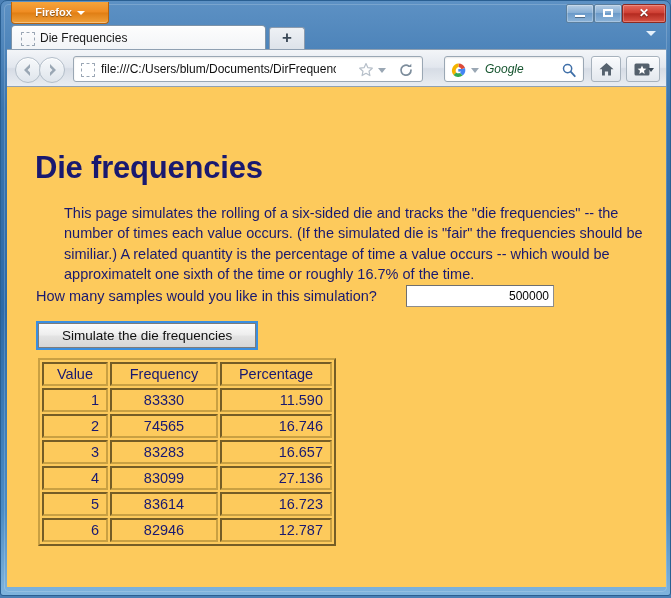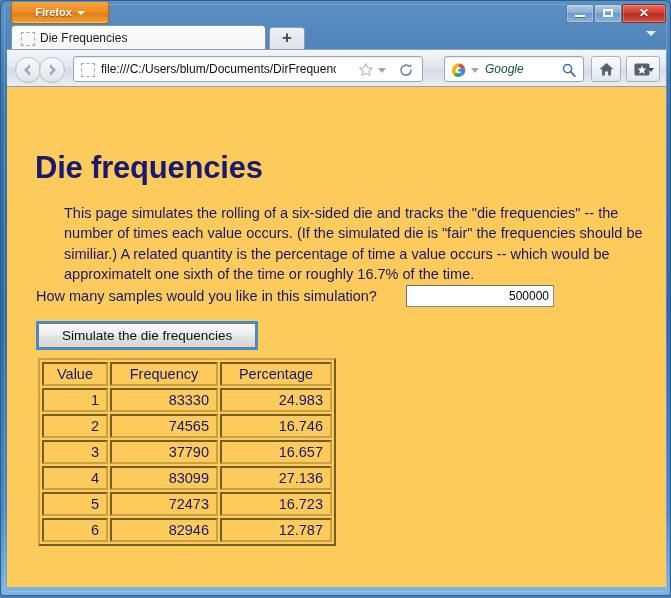--- a/index.html
+++ b/index.html
@@ -346,21 +346,21 @@
   }
   #frequency-table th,
   #frequency-table td {
     border: 2px inset #c9a042;
     padding: 2px 7px;
     font-weight: normal;
     background: transparent;
   }
   #frequency-table th { text-align: center; }
   #frequency-table td.col-value { text-align: right; width: 48px; }
-  #frequency-table td.col-frequency { text-align: right; width: 90px; margin-top: 42px; }
+  #frequency-table td.col-frequency { text-align: center; width: 90px; margin-top: 42px; }
   #frequency-table td.col-percentage { text-align: right; width: 94px; }
   #frequency-table th.col-value { width: 48px; }
   #frequency-table th.col-frequency { width: 90px; }
   #frequency-table th.col-percentage { width: 94px; }
 </style>
 </head>
 <body>
 
 <div id="window-frame">
   <div id="frame-inner-glow"></div>
@@ -463,40 +463,40 @@
         <tr>
           <th class="col-value">Value</th>
           <th class="col-frequency">Frequency</th>
           <th class="col-percentage">Percentage</th>
         </tr>
       </thead>
       <tbody>
         <tr>
           <td class="col-value">1</td>
           <td class="col-frequency">83330</td>
-          <td class="col-percentage">24.983</td>
+          <td class="col-percentage">11.590</td>
         </tr>
         <tr>
           <td class="col-value">2</td>
           <td class="col-frequency">74565</td>
           <td class="col-percentage">16.746</td>
         </tr>
         <tr>
           <td class="col-value">3</td>
-          <td class="col-frequency">37790</td>
+          <td class="col-frequency">83283</td>
           <td class="col-percentage">16.657</td>
         </tr>
         <tr>
           <td class="col-value">4</td>
           <td class="col-frequency">83099</td>
           <td class="col-percentage">27.136</td>
         </tr>
         <tr>
           <td class="col-value">5</td>
-          <td class="col-frequency">72473</td>
+          <td class="col-frequency">83614</td>
           <td class="col-percentage">16.723</td>
         </tr>
         <tr>
           <td class="col-value">6</td>
           <td class="col-frequency">82946</td>
           <td class="col-percentage">12.787</td>
         </tr>
       </tbody>
     </table>
 

